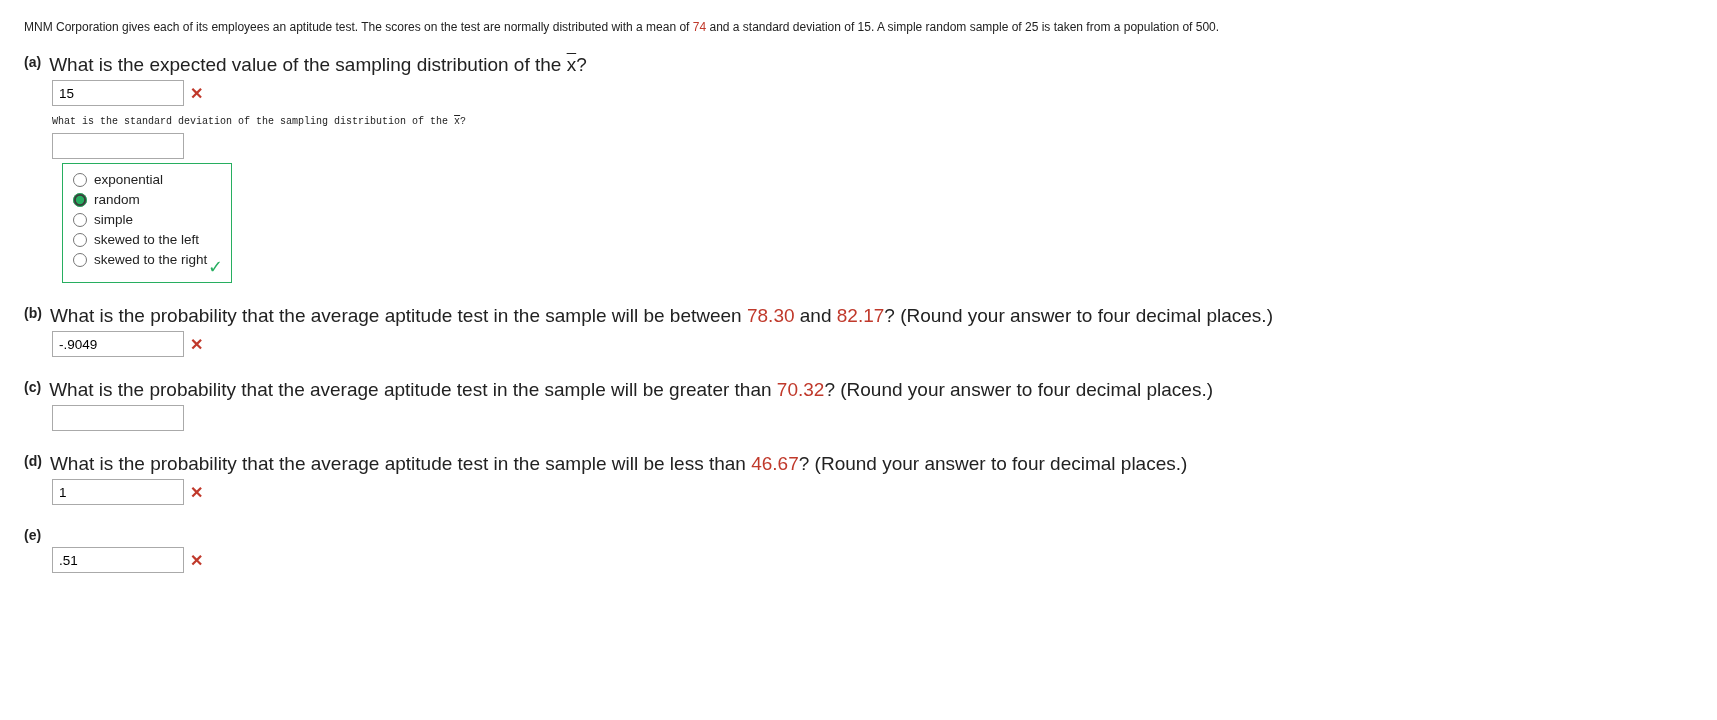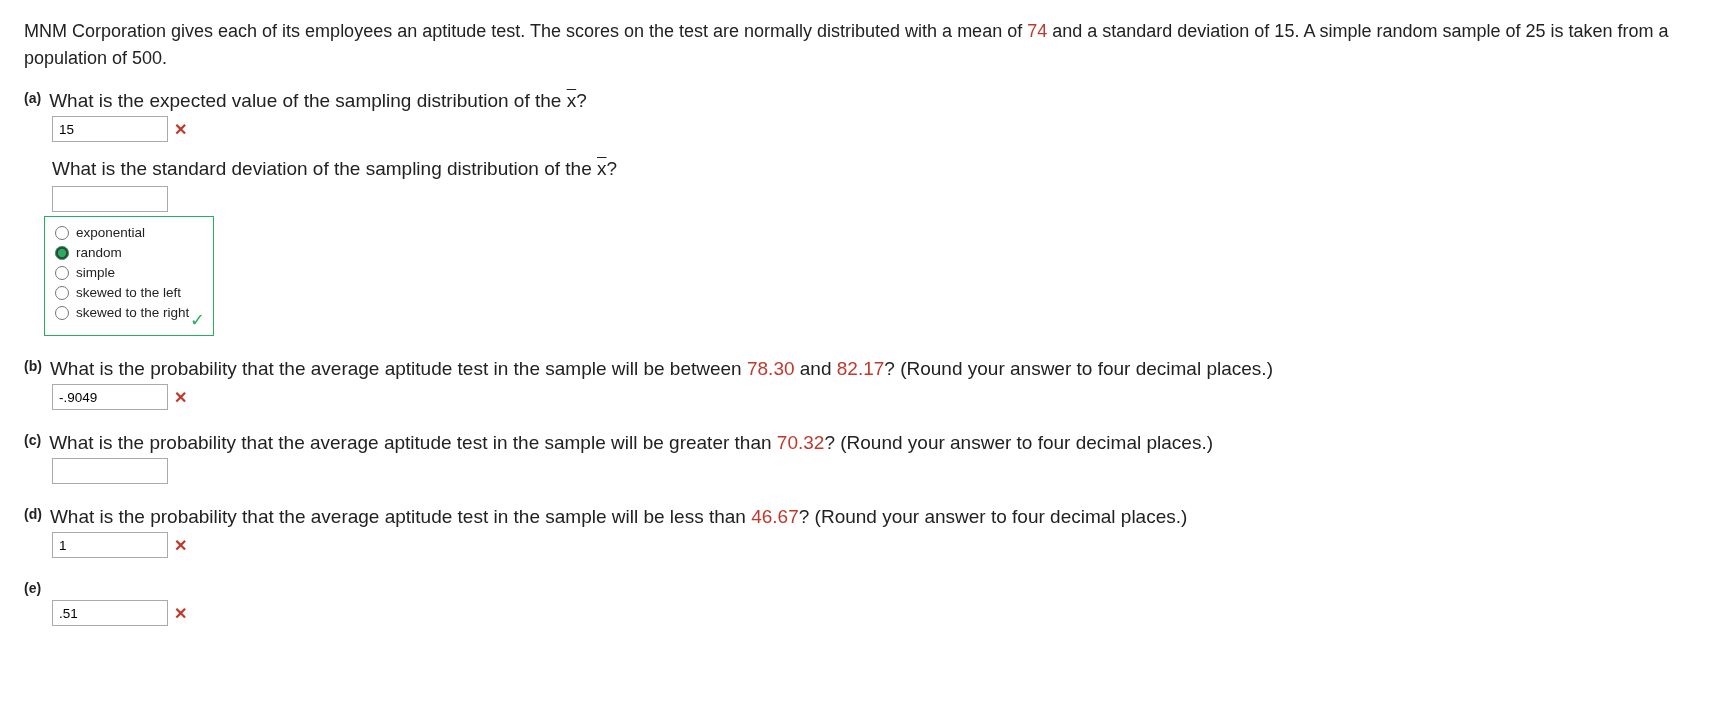--- a/index.html
+++ b/index.html
@@ -6,21 +6,21 @@
     body {
       font-family: Arial, sans-serif;
       font-size: 14px;
       color: #222;
       background: #fff;
       padding: 18px 24px;
       width: 1717px;
       min-height: 720px;
     }
     .intro-text {
-      font-size: 18px;
+      font-size: 12px;
       line-height: 1.5;
       margin-bottom: 18px;
     }
     .highlight-red { color: #c0392b; }
     .section {
       margin-bottom: 22px;
     }
     .section-letter {
       font-weight: bold;
       margin-right: 4px;
@@ -32,42 +32,43 @@
       display: flex;
       align-items: center;
       gap: 6px;
       margin-top: 4px;
       margin-left: 28px;
     }
     .answer-input {
       border: 1px solid #aaa;
       padding: 3px 6px;
       font-size: 13.5px;
-      width: 116px;
+      width: 132px;
       height: 26px;
       outline: none;
     }
     .x-icon {
       color: #c0392b;
       font-size: 16px;
       font-weight: bold;
       cursor: pointer;
     }
     .sub-question {
       margin-left: 28px;
-      margin-top: 16px;
+      margin-top: 10px;
       margin-bottom: 6px;
-      font-size: 19px;
+      font-size: 10px;
+      font-family: Liberation Mono, monospace;
     }
     
     .radio-group-box {
       border: 1.5px solid #27ae60;
       display: inline-block;
       padding: 8px 12px 10px 10px;
-      margin-left: 20px;
+      margin-left: 38px;
       margin-top: 4px;
       min-width: 170px;
       position: relative;
     }
     .radio-item {
       display: flex;
       align-items: center;
       gap: 7px;
       margin-bottom: 5px;
       font-size: 13.5px;

